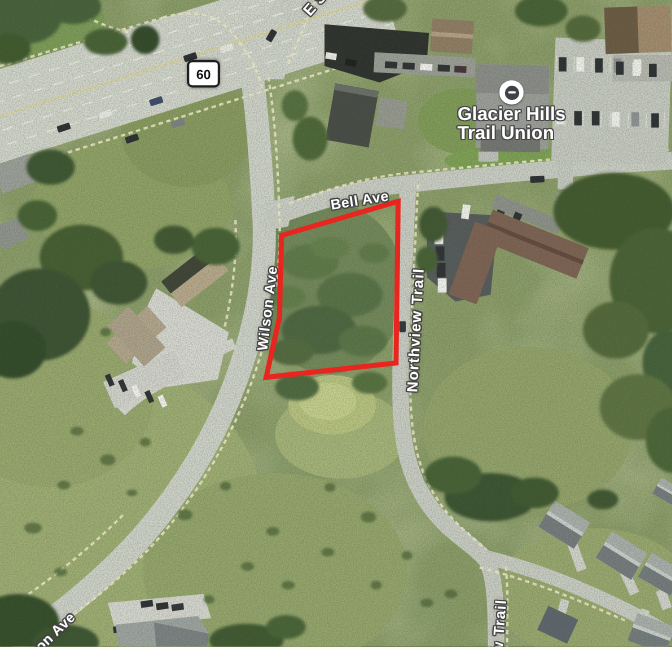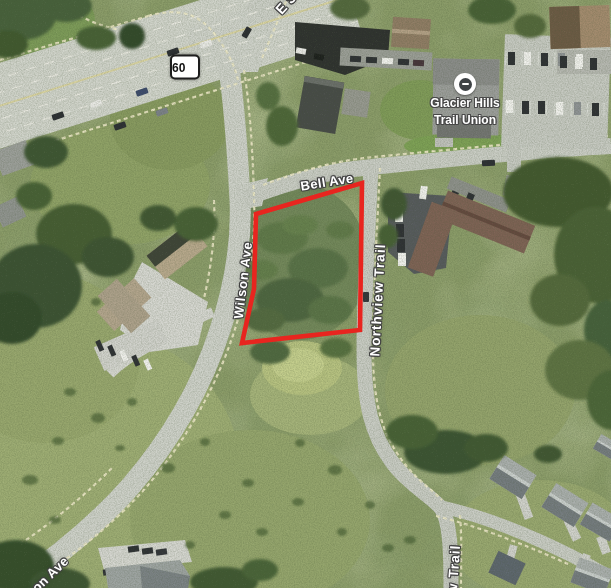--- a/index.html
+++ b/index.html
@@ -15,24 +15,24 @@
       1px -1px 0 rgba(66,66,66,.95),-1px 1px 0 rgba(66,66,66,.95),
       0 0 4px rgba(50,50,50,.65);}
   .lbl-bell{left:327px;top:182px;--r:-9deg;}
   .lbl-wilson{left:243px;top:280px;--r:-83deg;letter-spacing:.9px;}
   .lbl-wilson2{left:40px;top:584px;--r:-44deg;}
   .lbl-northview{left:378px;top:300px;--r:-87deg;letter-spacing:1.1px;font-size:13.5px;}
   .lbl-northview2{left:452px;top:601px;--r:-86deg;letter-spacing:1.1px;font-size:13.5px;}
   .lbl-es{left:286px;top:3px;--r:-48deg;font-size:14px;}
   .shield{position:absolute;left:185px;top:67px;transform:translate(-50%,-50%);
     width:26px;height:21px;background:#fff;border:2px solid #1d1d1d;border-radius:5px;
-    display:flex;align-items:center;justify-content:flex-start;
+    display:flex;align-items:center;justify-content:center;
     color:#111;font-weight:bold;font-size:12px;box-shadow:0 0 3px rgba(0,0,0,.4);}
   .poi{position:absolute;left:465px;top:112px;transform:translate(-50%,-50%);
-    text-align:center;color:#fff;font-weight:bold;font-size:12px;line-height:17px;
+    color:#fff;font-weight:bold;font-size:17px;line-height:17px;
     text-shadow:1px 0 0 rgba(72,72,72,.95),-1px 0 0 rgba(72,72,72,.95),
       0 1px 0 rgba(72,72,72,.95),0 -1px 0 rgba(72,72,72,.95),
       1px 1px 0 rgba(72,72,72,.95),-1px -1px 0 rgba(72,72,72,.95),
       1px -1px 0 rgba(72,72,72,.95),-1px 1px 0 rgba(72,72,72,.95);}
   .poi-icon{position:absolute;left:465px;top:84px;transform:translate(-50%,-50%);
     width:22px;height:22px;background:#fff;border-radius:50%;
     box-shadow:0 1px 2px rgba(0,0,0,.45);display:flex;align-items:center;justify-content:center;}
   .poi-icon .glyph{width:13px;height:13px;background:#3e4245;border-radius:50%;
     display:flex;align-items:center;justify-content:center;}
   .poi-icon .slot{width:7px;height:2.5px;background:#fff;border-radius:1.5px;}

